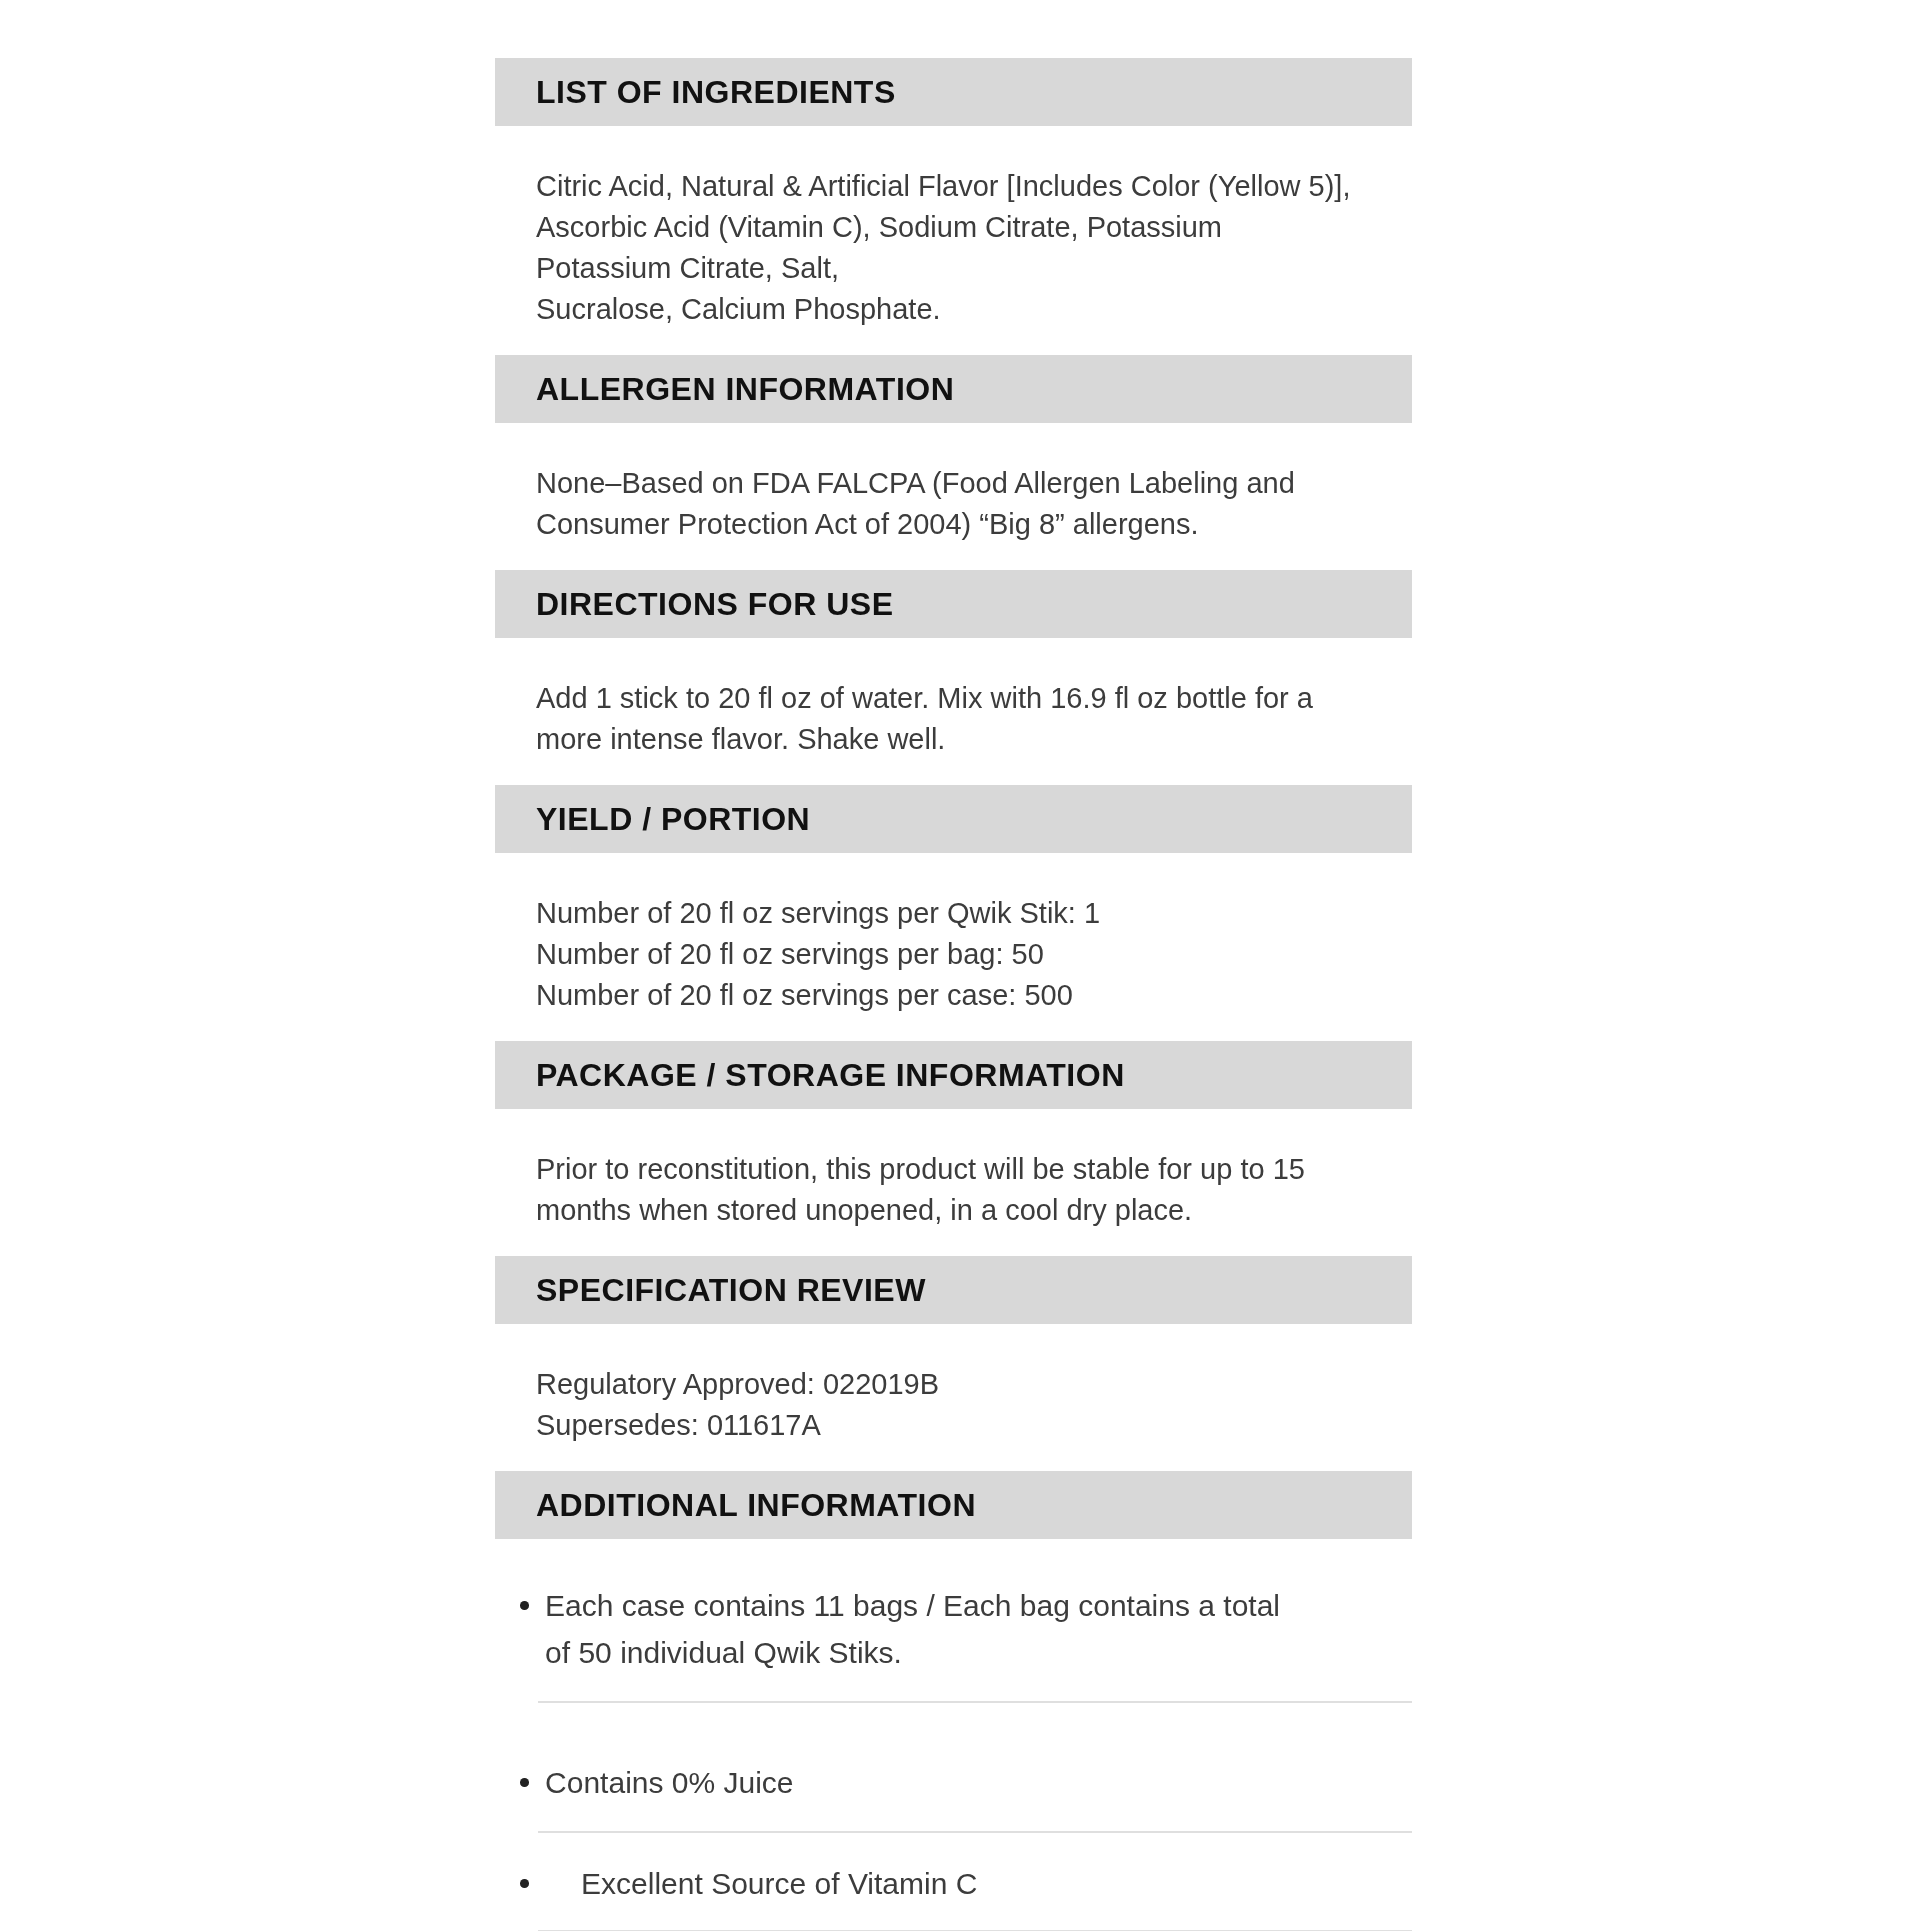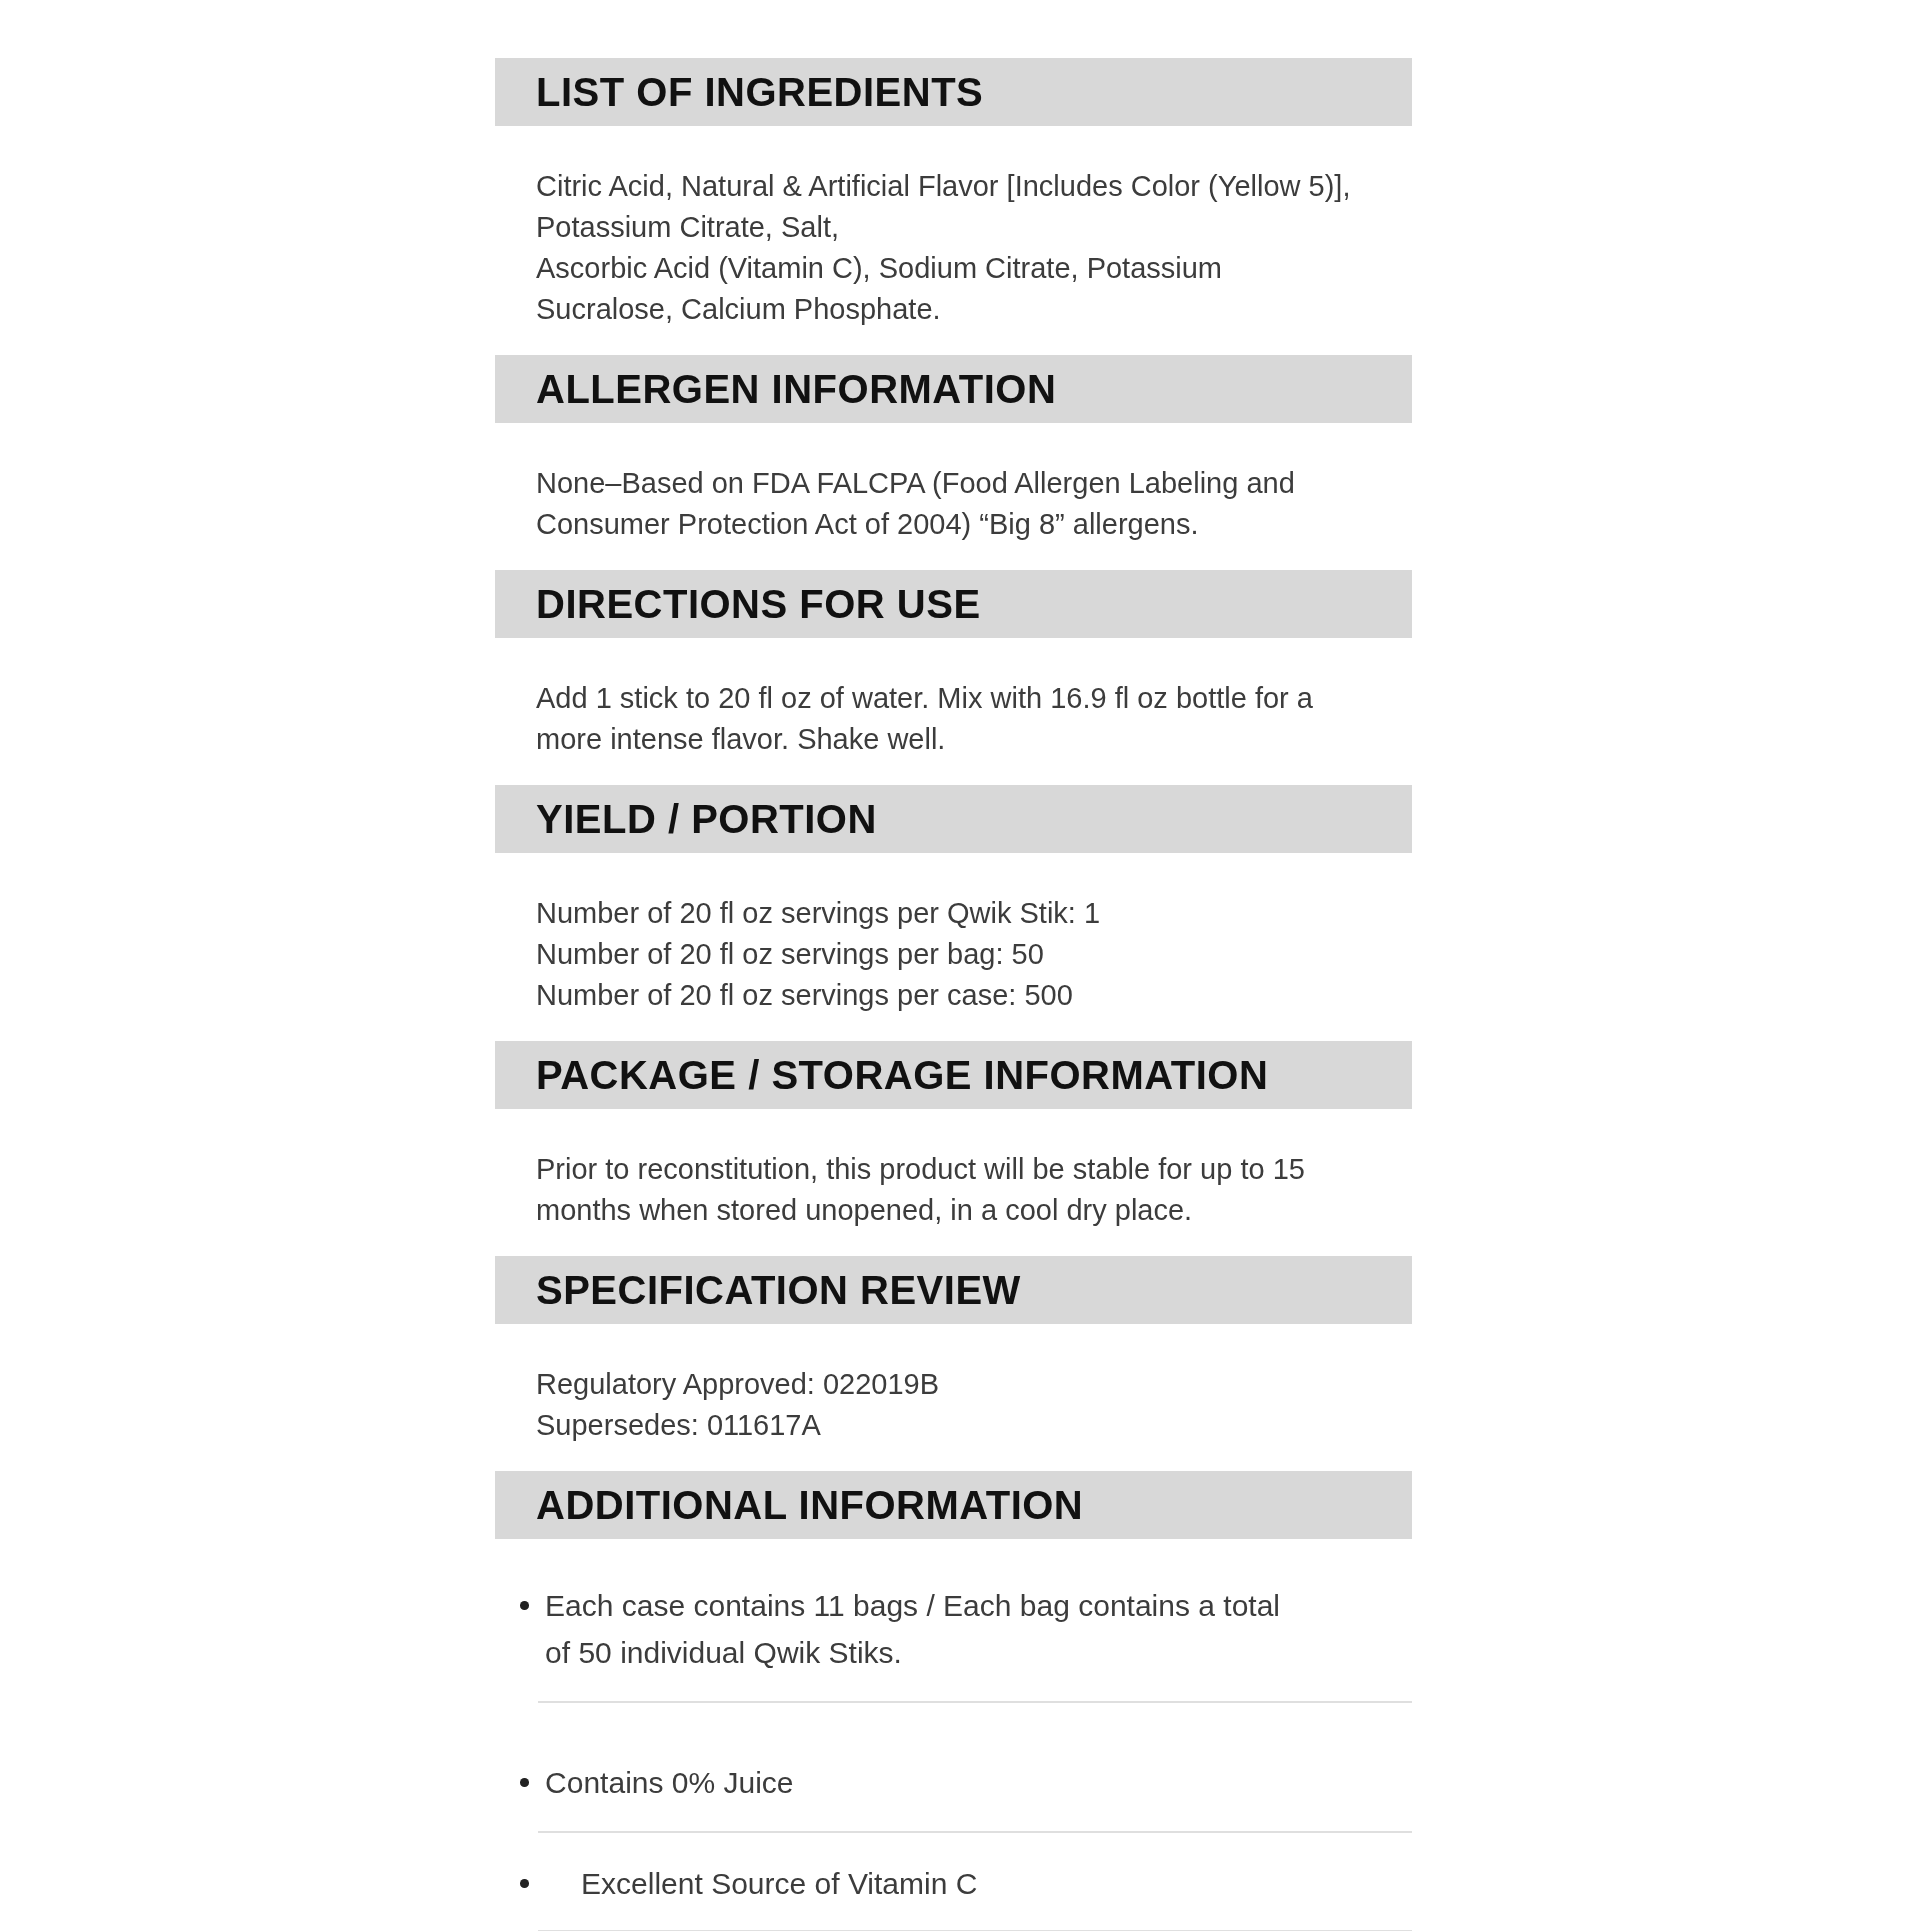--- a/index.html
+++ b/index.html
@@ -17,21 +17,21 @@
     width: 917px;
   }
   .section-bar {
     height: 68px;
     background: #d8d8d8;
     display: flex;
     align-items: center;
     padding-left: 41px;
   }
   .section-title {
-    font-size: 40px;
+    font-size: 32px;
     font-weight: bold;
     color: #111111;
     letter-spacing: 0.5px;
     white-space: nowrap;
   }
   .section-body {
     padding: 40px 0 25px 41px;
   }
   .text-line {
     font-size: 29px;
@@ -76,22 +76,22 @@
 <body>
 
 <div class="doc">
 
   <section>
     <div class="section-bar">
       <span class="section-title">LIST OF INGREDIENTS</span>
     </div>
     <div class="section-body">
       <div class="text-line">Citric Acid, Natural &amp; Artificial Flavor [Includes Color (Yellow 5)],</div>
+      <div class="text-line">Ascorbic Acid (Vitamin C), Sodium Citrate, Potassium</div>
       <div class="text-line">Potassium Citrate, Salt,</div>
-      <div class="text-line">Ascorbic Acid (Vitamin C), Sodium Citrate, Potassium</div>
       <div class="text-line">Sucralose, Calcium Phosphate.</div>
     </div>
   </section>
 
   <section>
     <div class="section-bar">
       <span class="section-title">ALLERGEN INFORMATION</span>
     </div>
     <div class="section-body">
       <div class="text-line">None–Based on FDA FALCPA (Food Allergen Labeling and</div>

